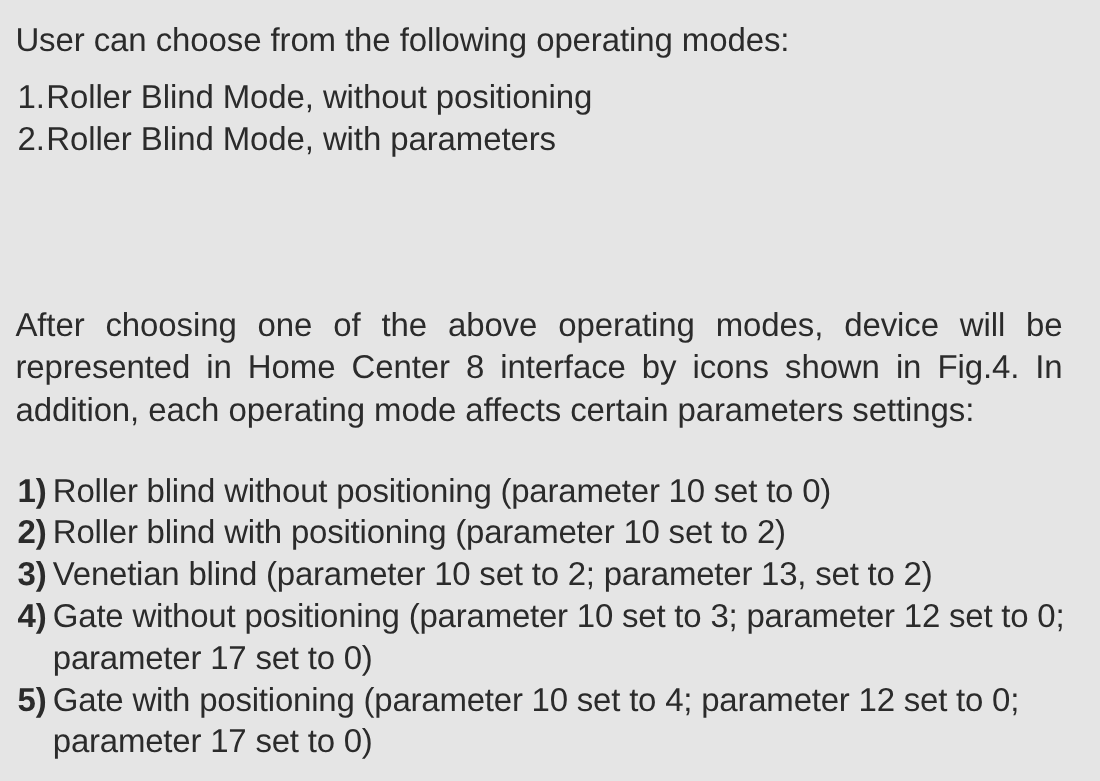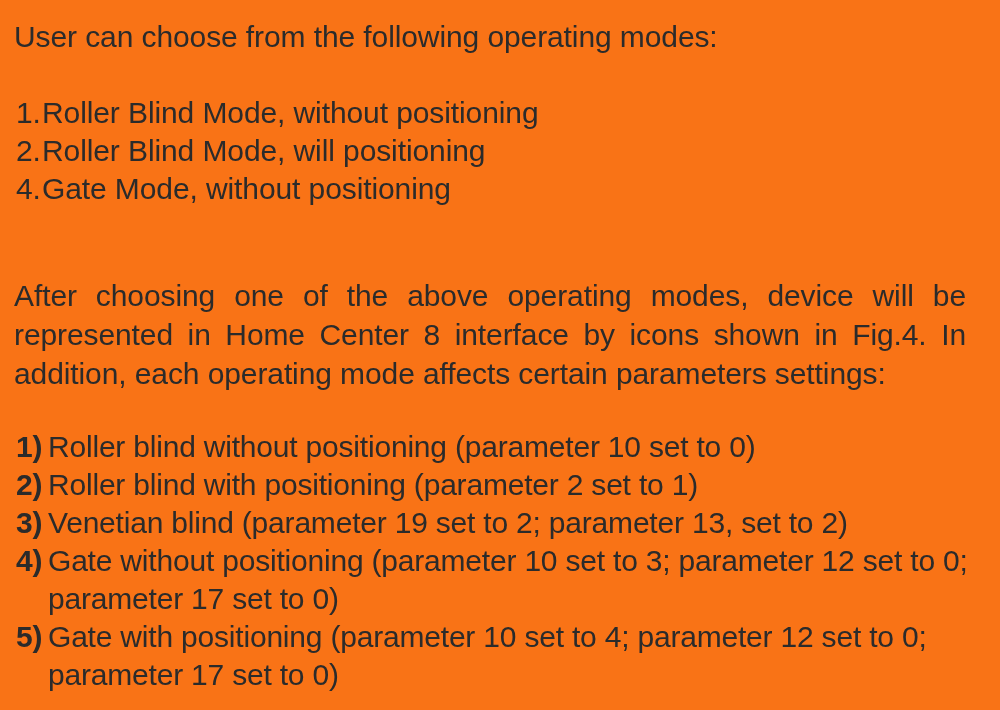--- a/index.html
+++ b/index.html
@@ -13,21 +13,21 @@
     overflow: hidden;
     font-family: "Liberation Sans", sans-serif;
     color: #2b2b2b;
     -webkit-font-smoothing: antialiased;
   }
 
   .page {
     position: relative;
     width: 1000px;
     height: 710px;
-    background: #f97316;
+    background: #e5e5e5;
     box-sizing: border-box;
     padding: 0;
   }
 
   
   .intro {
     position: absolute;
     left: 14px;
     top: 18px;
     width: 970px;
@@ -36,21 +36,20 @@
     letter-spacing: -0.1px;
     white-space: nowrap;
   }
 
   
   .mode-list {
     position: absolute;
     left: 16px;
     top: 70px;
     width: 960px;
-    margin-top: 24px;
   }
   .mode-item {
     font-size: 30px;
     line-height: 38px;
     letter-spacing: -0.1px;
     white-space: nowrap;
     display: block;
   }
   .mode-item .num {
     display: inline-block;
@@ -101,41 +100,38 @@
 
 <div class="page">
 
   <div class="intro">User can choose from the following operating modes:</div>
 
   <div class="mode-list">
     <div class="mode-item">
       <span class="num">1.</span><span>Roller Blind Mode, without positioning</span>
     </div>
     <div class="mode-item">
-      <span class="num">2.</span><span>Roller Blind Mode, will positioning</span>
-    </div>
-    <div class="mode-item">
-      <span class="num">4.</span><span>Gate Mode, without positioning</span>
+      <span class="num">2.</span><span>Roller Blind Mode, with parameters</span>
     </div>
   </div>
 
   <div class="para">After choosing one of the above operating modes, device will be represented in Home Center 8 interface by icons shown in Fig.4. In addition, each operating mode affects certain parameters settings:</div>
 
   <div class="param-list">
     <div class="param-item">
       <span class="marker">1)</span>
       <span class="body">Roller blind without positioning (parameter 10 set to 0)</span>
     </div>
     <div class="param-item">
       <span class="marker">2)</span>
-      <span class="body">Roller blind with positioning (parameter 2 set to 1)</span>
+      <span class="body">Roller blind with positioning (parameter 10 set to 2)</span>
     </div>
     <div class="param-item">
       <span class="marker">3)</span>
-      <span class="body">Venetian blind (parameter 19 set to 2; parameter 13, set to 2)</span>
+      <span class="body">Venetian blind (parameter 10 set to 2; parameter 13, set to 2)</span>
     </div>
     <div class="param-item">
       <span class="marker">4)</span>
       <span class="body">Gate without positioning (parameter 10 set to 3; parameter 12 set to 0; parameter 17 set to 0)</span>
     </div>
     <div class="param-item">
       <span class="marker">5)</span>
       <span class="body">Gate with positioning (parameter 10 set to 4; parameter 12 set to 0; parameter 17 set to 0)</span>
     </div>
   </div>

